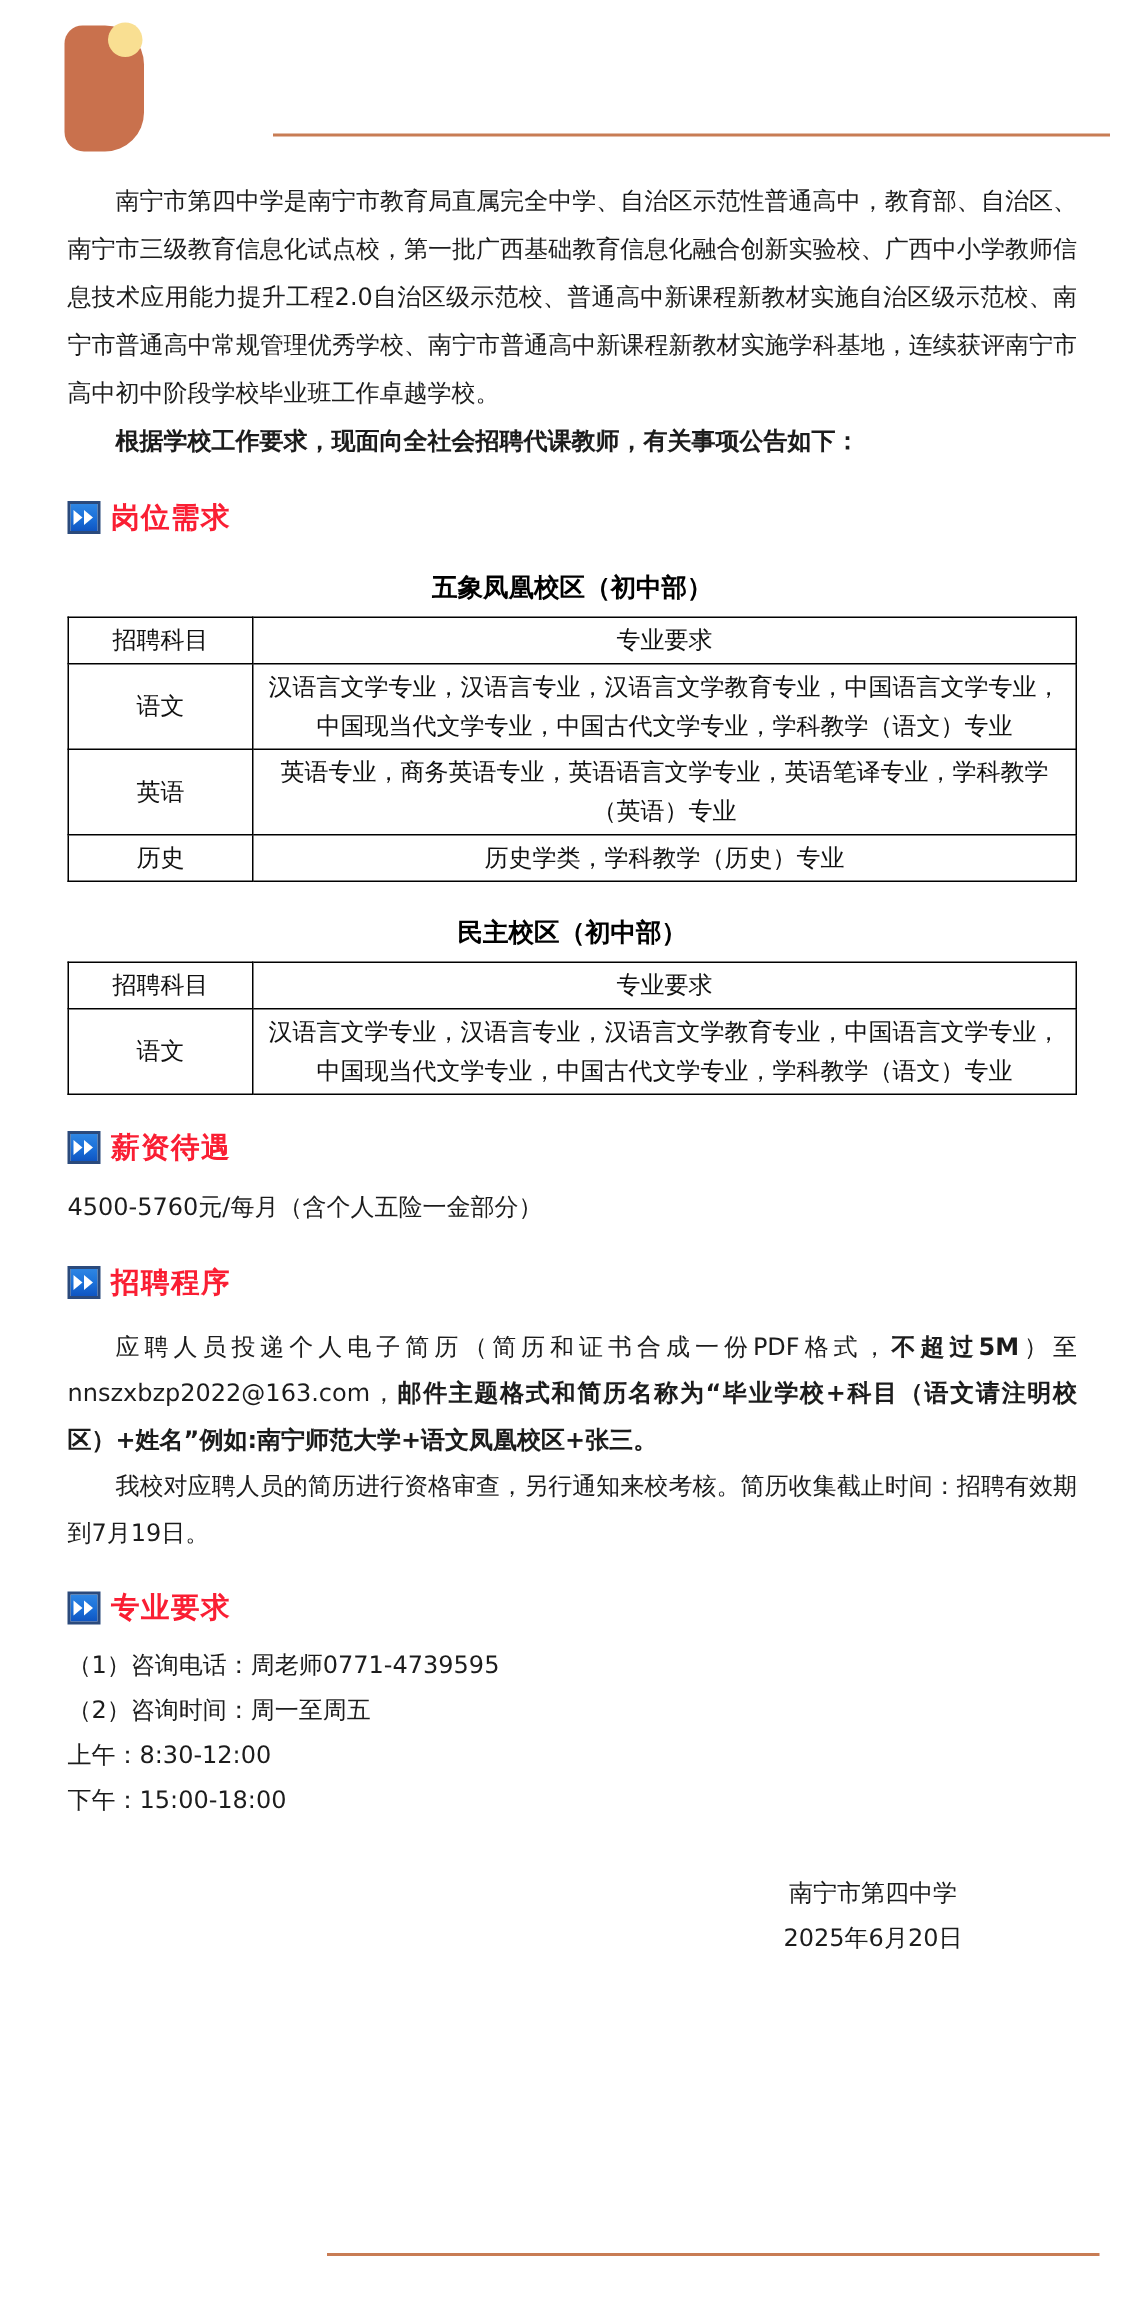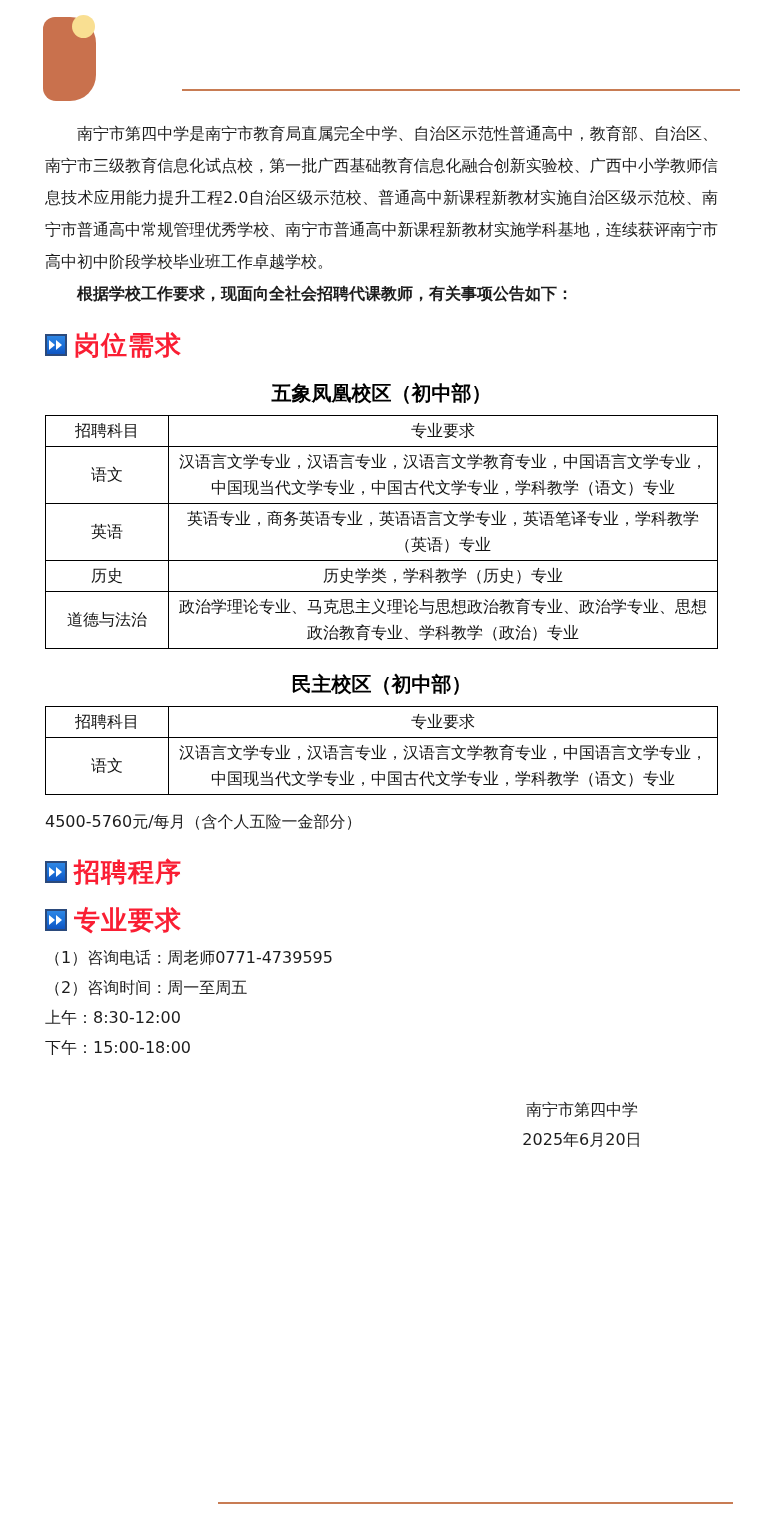--- a/index.html
+++ b/index.html
@@ -22,24 +22,24 @@
   .content{padding:118px 43px 0 45px;}
   .para{margin:0;line-height:32px;text-align:justify;}
   .para.indent{text-indent:2em;}
   .para.bold{font-weight:bold;}
 
   .sec-header{display:flex;align-items:center;gap:7px;margin-top:22px;height:26px;}
   .sec-icon{width:22px;height:22px;box-sizing:border-box;flex:0 0 22px;
     background:linear-gradient(180deg,#2e86e4 0%,var(--icon_blue) 55%,#0f55c2 100%);
     border:2px solid #2b4a7c;display:flex;align-items:center;justify-content:center;}
   .sec-icon svg{display:block;}
-  .sec-title{color:var(--section_red);font-weight:bold;font-size:26px;letter-spacing:1px;}
+  .sec-title{color:var(--section_red);font-weight:bold;font-size:19px;letter-spacing:1px;}
 
   .table-block{margin-top:22px;}
-  .table-caption{margin:0 0 8px 0;text-align:center;font-weight:bold;font-size:20px;color:#000;}
+  .table-caption{margin:0 0 8px 0;text-align:center;font-weight:bold;font-size:17px;color:#000;}
   table.jobs{width:100%;border-collapse:collapse;table-layout:fixed;}
   table.jobs th,table.jobs td{
     border:1px solid #000;text-align:center;vertical-align:middle;
     font-weight:400;font-size:16px;line-height:26px;padding:2px 8px;color:#111;}
   table.jobs .col-subject{width:106px;}
   table.jobs th{height:26px;text-align:center;}
 
   .salary-text{margin-top:12px;line-height:30px;}
 
   .proc{margin-top:14px;}
@@ -92,24 +92,20 @@
             <td>汉语言文学专业，汉语言专业，汉语言文学教育专业，中国语言文学专业，中国现当代文学专业，中国古代文学专业，学科教学（语文）专业</td>
           </tr>
           <tr>
             <td>英语</td>
             <td>英语专业，商务英语专业，英语语言文学专业，英语笔译专业，学科教学（英语）专业</td>
           </tr>
           <tr>
             <td>历史</td>
             <td>历史学类，学科教学（历史）专业</td>
           </tr>
-          <tr>
-            <td>道德与法治</td>
-            <td>政治学理论专业、马克思主义理论与思想政治教育专业、政治学专业、思想政治教育专业、学科教学（政治）专业</td>
-          </tr>
         </tbody>
       </table>
   </div>
 
   <div class="table-block">
     <h3 class="table-caption">民主校区（初中部）</h3>
     <table class="jobs">
         <thead>
           <tr>
             <th class="col-subject">招聘科目</th>
@@ -118,32 +114,43 @@
         </thead>
         <tbody>
           <tr>
             <td>语文</td>
             <td>汉语言文学专业，汉语言专业，汉语言文学教育专业，中国语言文学专业，中国现当代文学专业，中国古代文学专业，学科教学（语文）专业</td>
           </tr>
         </tbody>
       </table>
   </div>
 
+  <div class="sec-header">
+    <span class="sec-icon">
+      <svg width="16" height="12" viewBox="0 0 16 12">
+          <polygon points="1,1 7,6 1,11" fill="#fff"></polygon>
+          <polygon points="8,1 14,6 8,11" fill="#fff"></polygon>
+        </svg>
+    </span>
+    <span class="sec-title">薪资待遇</span>
+  </div>
   <div class="salary-text">4500-5760元/每月（含个人五险一金部分）</div>
 
   <div class="sec-header">
     <span class="sec-icon">
       <svg width="16" height="12" viewBox="0 0 16 12">
           <polygon points="1,1 7,6 1,11" fill="#fff"></polygon>
           <polygon points="8,1 14,6 8,11" fill="#fff"></polygon>
         </svg>
     </span>
     <span class="sec-title">招聘程序</span>
   </div>
   <div class="proc">
+    <p><span>应聘人员投递个人电子简历（简历和证书合成一份PDF格式，</span><b>不超过5M</b><span>）至</span><span>nnszxbzp2022@163.com</span><span>，</span><b>邮件主题格式和简历名称为“毕业学校+科目（语文请注明校区）+姓名”例如:南宁师范大学+语文凤凰校区+张三。</b></p>
+    <p>我校对应聘人员的简历进行资格审查，另行通知来校考核。简历收集截止时间：招聘有效期到7月19日。</p>
   </div>
 
   <div class="sec-header">
     <span class="sec-icon">
       <svg width="16" height="12" viewBox="0 0 16 12">
           <polygon points="1,1 7,6 1,11" fill="#fff"></polygon>
           <polygon points="8,1 14,6 8,11" fill="#fff"></polygon>
         </svg>
     </span>
     <span class="sec-title">专业要求</span>

